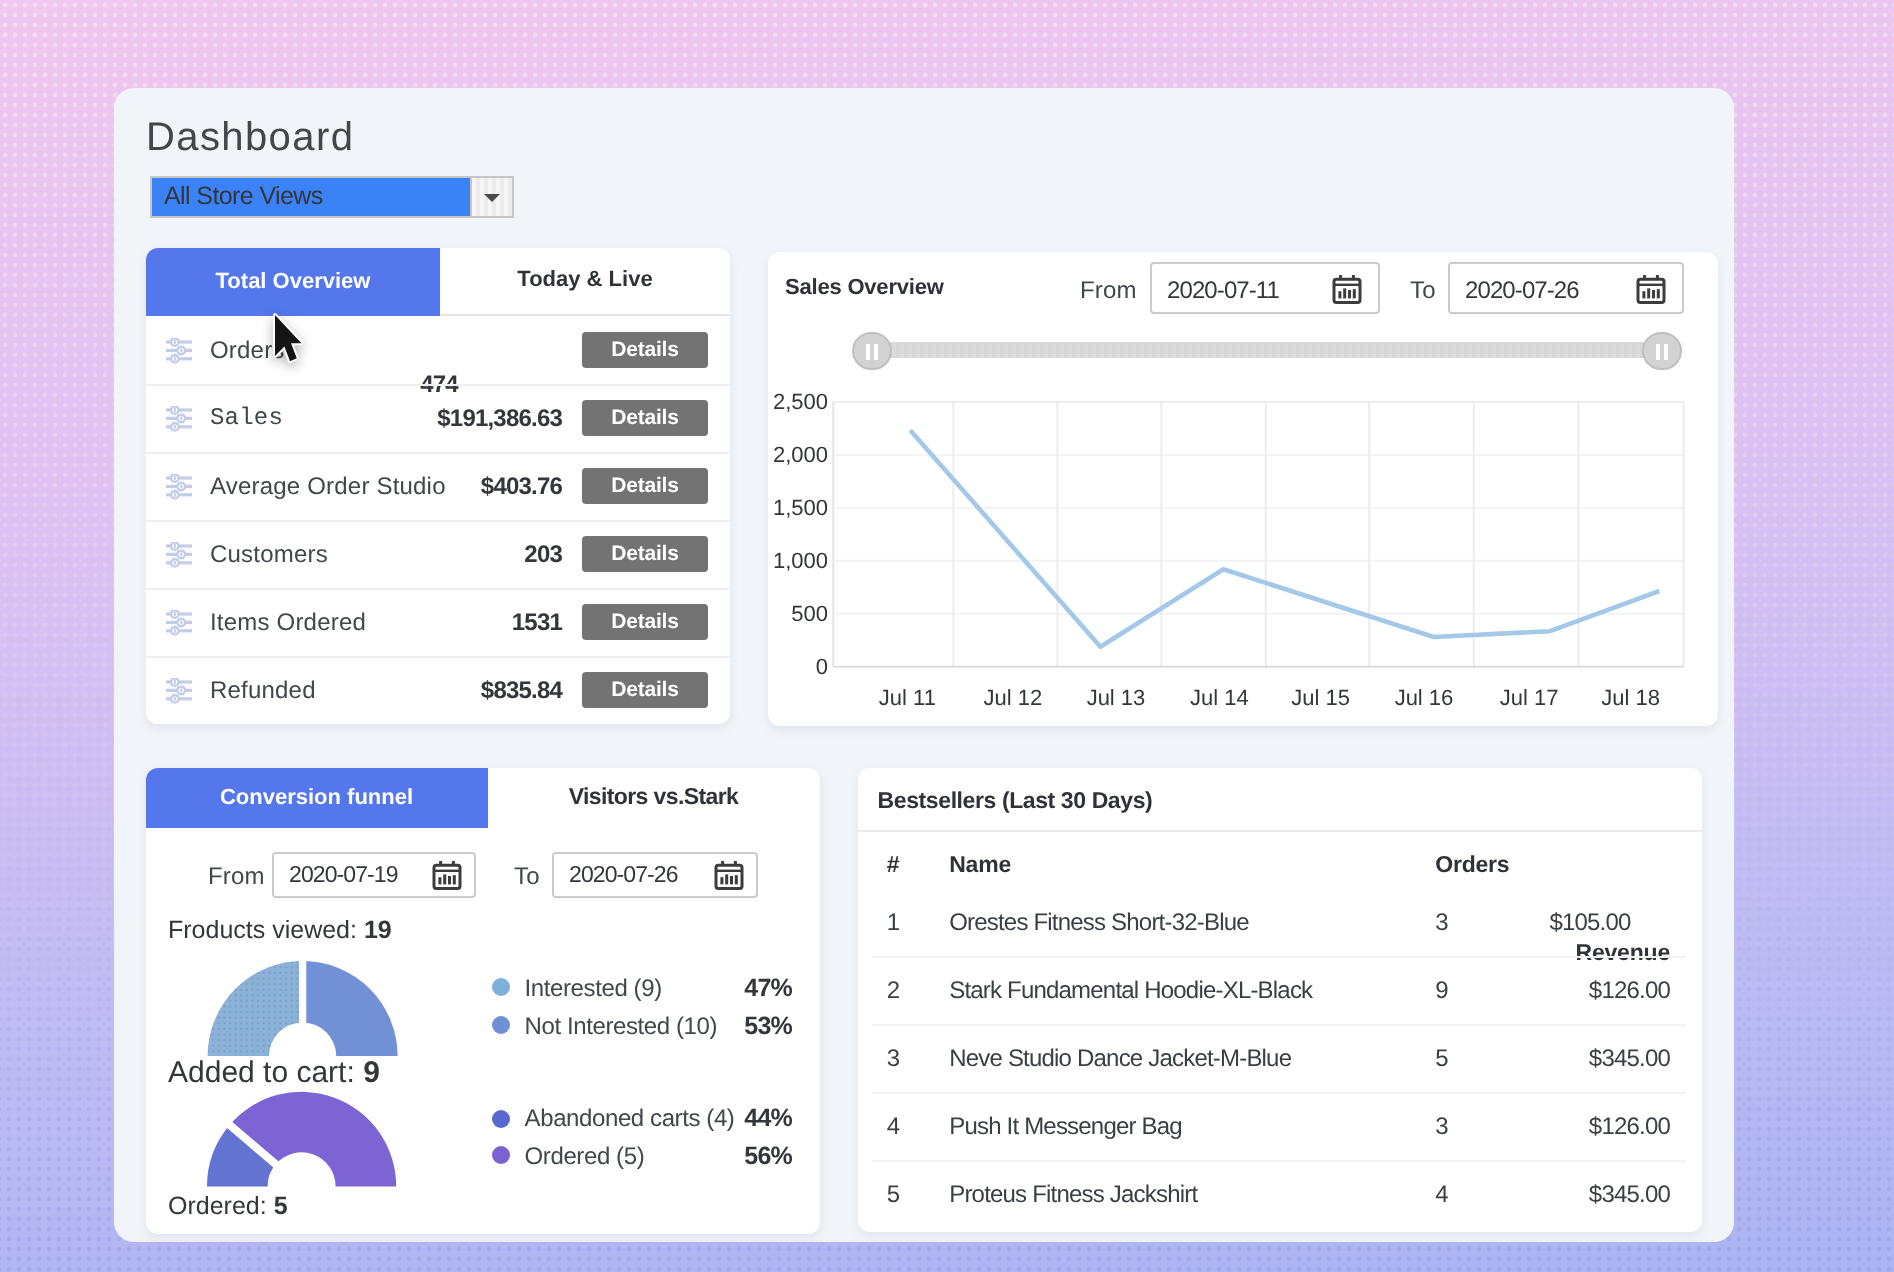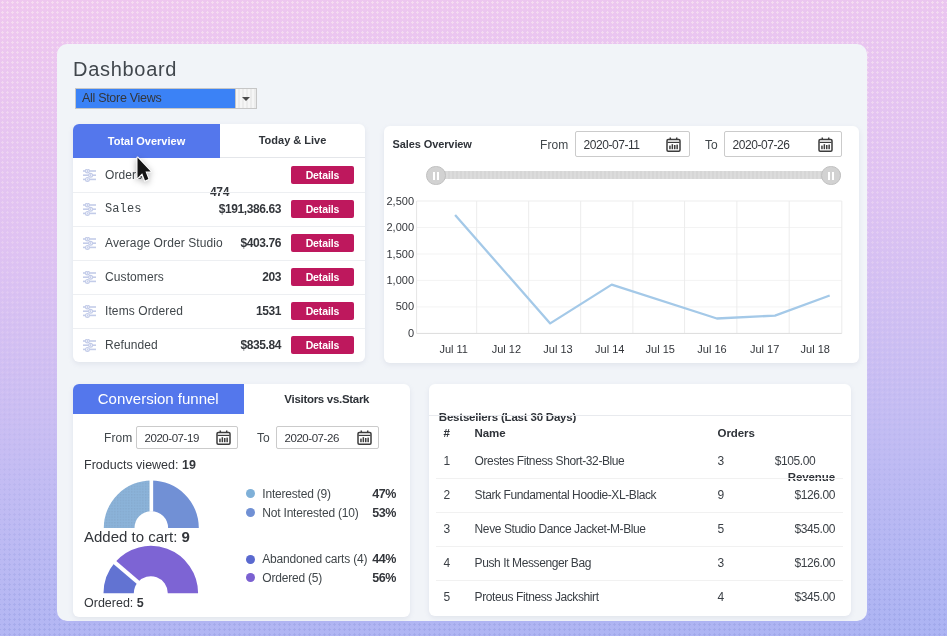--- a/index.html
+++ b/index.html
@@ -11,21 +11,21 @@
   }
   .abs { position:absolute; }
   .panel {
     position:absolute; background:#fff; border-radius:6px;
     box-shadow:0 2px 5px rgba(140,150,180,0.16);
   }
   .t { position:absolute; white-space:nowrap; }
   .lbl { font-size:12px; letter-spacing:0.1px; color:#41474b; }
   .val { font-size:12px; letter-spacing:-0.4px; font-weight:bold; color:#33363b; }
   .btn {
-    position:absolute; width:63px; height:18.5px; background:#be185d; border-radius:2px;
+    position:absolute; width:63px; height:18.5px; background:#737373; border-radius:2px;
     color:#fff; font-size:10.5px; letter-spacing:-0.1px; font-weight:bold; text-align:center; line-height:18.5px;
   }
   .dinput { position:absolute; background:#fff; border:1px solid #cbcbcb; border-radius:2px; }
   .dtext { position:absolute; left:8px; font-size:12px; letter-spacing:-0.45px; color:#33363b; }
   .sep { position:absolute; height:1px; background:#edeff2; }
   .dot { position:absolute; width:9px; height:9px; border-radius:50%; }
 </style>
 </head>
 <body>
 <div class="abs" style="left:0; top:0; width:947px; height:636px; background:radial-gradient(rgba(252,238,242,0.55) 1px, transparent 1.4px); background-size:5px 5px; -webkit-mask-image:linear-gradient(to bottom, #000 0%, rgba(0,0,0,0.35) 45%, transparent 75%); mask-image:linear-gradient(to bottom, #000 0%, rgba(0,0,0,0.35) 45%, transparent 75%);"></div>
@@ -253,21 +253,21 @@
     <text x="224.7" y="226.5" text-anchor="middle">Jul 14</text>
     <text x="275.3" y="226.5" text-anchor="middle">Jul 15</text>
     <text x="327.0" y="226.5" text-anchor="middle">Jul 16</text>
     <text x="379.6" y="226.5" text-anchor="middle">Jul 17</text>
     <text x="430.3" y="226.5" text-anchor="middle">Jul 18</text>
   </g>
 </svg>
 
 <div class="panel" style="left:73px; top:384px; width:337px; height:233px;"></div>
 <div class="abs" style="left:73px; top:384px; width:170.5px; height:30px; background:#5477ec; border-radius:6px 0 0 0;"></div>
-<div class="t" style="left:73px; top:384px; width:170.5px; text-align:center; line-height:30px; font-size:15px; font-weight:normal; color:#fff;">Conversion funnel</div>
+<div class="t" style="left:73px; top:384px; width:170.5px; text-align:center; line-height:30px; font-size:11px; font-weight:bold; color:#fff;">Conversion funnel</div>
 <div class="t" style="left:243.5px; top:384px; width:166.5px; text-align:center; line-height:30px; font-size:11.5px; letter-spacing:-0.3px; font-weight:bold; color:#2f3339;">Visitors vs.Stark</div>
 
 <div class="t lbl" style="left:104px; top:430.5px;">From</div>
 <div class="dinput" style="left:135.5px; top:425.5px; width:102px; height:23px;">
   <div class="dtext" style="top:5px; font-size:11.5px;">2020-07-19</div>
     <svg style="position:absolute; right:6px; top:3.5px;" width="15" height="15" viewBox="0 0 15 15">
       <rect x="1" y="2.6" width="13" height="11.6" rx="1.2" fill="none" stroke="#3c3c3c" stroke-width="1.5"></rect>
       <line x1="4.3" y1="0.5" x2="4.3" y2="3" stroke="#3c3c3c" stroke-width="1.5"></line>
       <line x1="10.7" y1="0.5" x2="10.7" y2="3" stroke="#3c3c3c" stroke-width="1.5"></line>
       <line x1="1.5" y1="5.4" x2="13.5" y2="5.4" stroke="#3c3c3c" stroke-width="1.2"></line>
@@ -325,21 +325,21 @@
 <div class="t lbl" style="left:262.3px; top:506.3px; letter-spacing:-0.2px;">Not Interested (10)</div>
 <div class="t val" style="left:350px; top:505.8px; width:46px; text-align:right; font-size:12.5px;">53%</div>
 <div class="dot" style="left:245.7px; top:554.5px; background:#5a69cf;"></div>
 <div class="t lbl" style="left:262.3px; top:552.4px; letter-spacing:-0.2px;">Abandoned carts (4)</div>
 <div class="t val" style="left:350px; top:551.9px; width:46px; text-align:right; font-size:12.5px;">44%</div>
 <div class="dot" style="left:245.7px; top:573.3px; background:#7b61d1;"></div>
 <div class="t lbl" style="left:262.3px; top:571.2px; letter-spacing:-0.2px;">Ordered (5)</div>
 <div class="t val" style="left:350px; top:570.7px; width:46px; text-align:right; font-size:12.5px;">56%</div>
 
 <div class="panel" style="left:428.5px; top:384px; width:422px; height:232px;"></div>
-<div class="t" style="left:438.8px; top:394.5px; font-size:11.5px; letter-spacing:-0.2px; font-weight:bold; color:#2f3339;margin-top:16px;">Bestsellers (Last 30 Days)</div>
+<div class="t" style="left:438.8px; top:394.5px; font-size:11.5px; letter-spacing:-0.2px; font-weight:bold; color:#2f3339;">Bestsellers (Last 30 Days)</div>
 <div class="sep" style="left:428.5px; top:415px; width:422px; background:#e8eaee;"></div>
 <div class="t" style="left:443.4px; top:426px; font-size:11.5px; letter-spacing:-0.1px; font-weight:bold; color:#2f3339; line-height:14px;">#</div>
 <div class="t" style="left:474.6px; top:426px; font-size:11.5px; letter-spacing:-0.1px; font-weight:bold; color:#2f3339; line-height:14px;">Name</div>
 <div class="t" style="left:717.6px; top:426px; font-size:11.5px; letter-spacing:-0.1px; font-weight:bold; color:#2f3339; line-height:14px;">Orders</div>
 <div class="t" style="left:755px; top:426px; width:80px; text-align:right; font-size:11.5px; letter-spacing:-0.1px; font-weight:bold; color:#2f3339; line-height:14px;margin-top:44px;">Revenue</div>
 <div class="t" style="left:443.4px; top:454.3px; font-size:12px; letter-spacing:-0.4px; color:#3a3f45; line-height:14px;">1</div>
 <div class="t" style="left:474.6px; top:454.3px; font-size:12px; letter-spacing:-0.4px; color:#3a3f45; line-height:14px;">Orestes Fitness Short-32-Blue</div>
 <div class="t" style="left:717.6px; top:454.3px; font-size:12px; letter-spacing:-0.4px; color:#3a3f45; line-height:14px;">3</div>
 <div class="t" style="left:755px; top:454.3px; width:80px; text-align:center; font-size:12px; letter-spacing:-0.4px; color:#3a3f45; line-height:14px;">$105.00</div>
 <div class="sep" style="left:436px; top:478.2px; width:407px; background:#f1f1f1;"></div>

